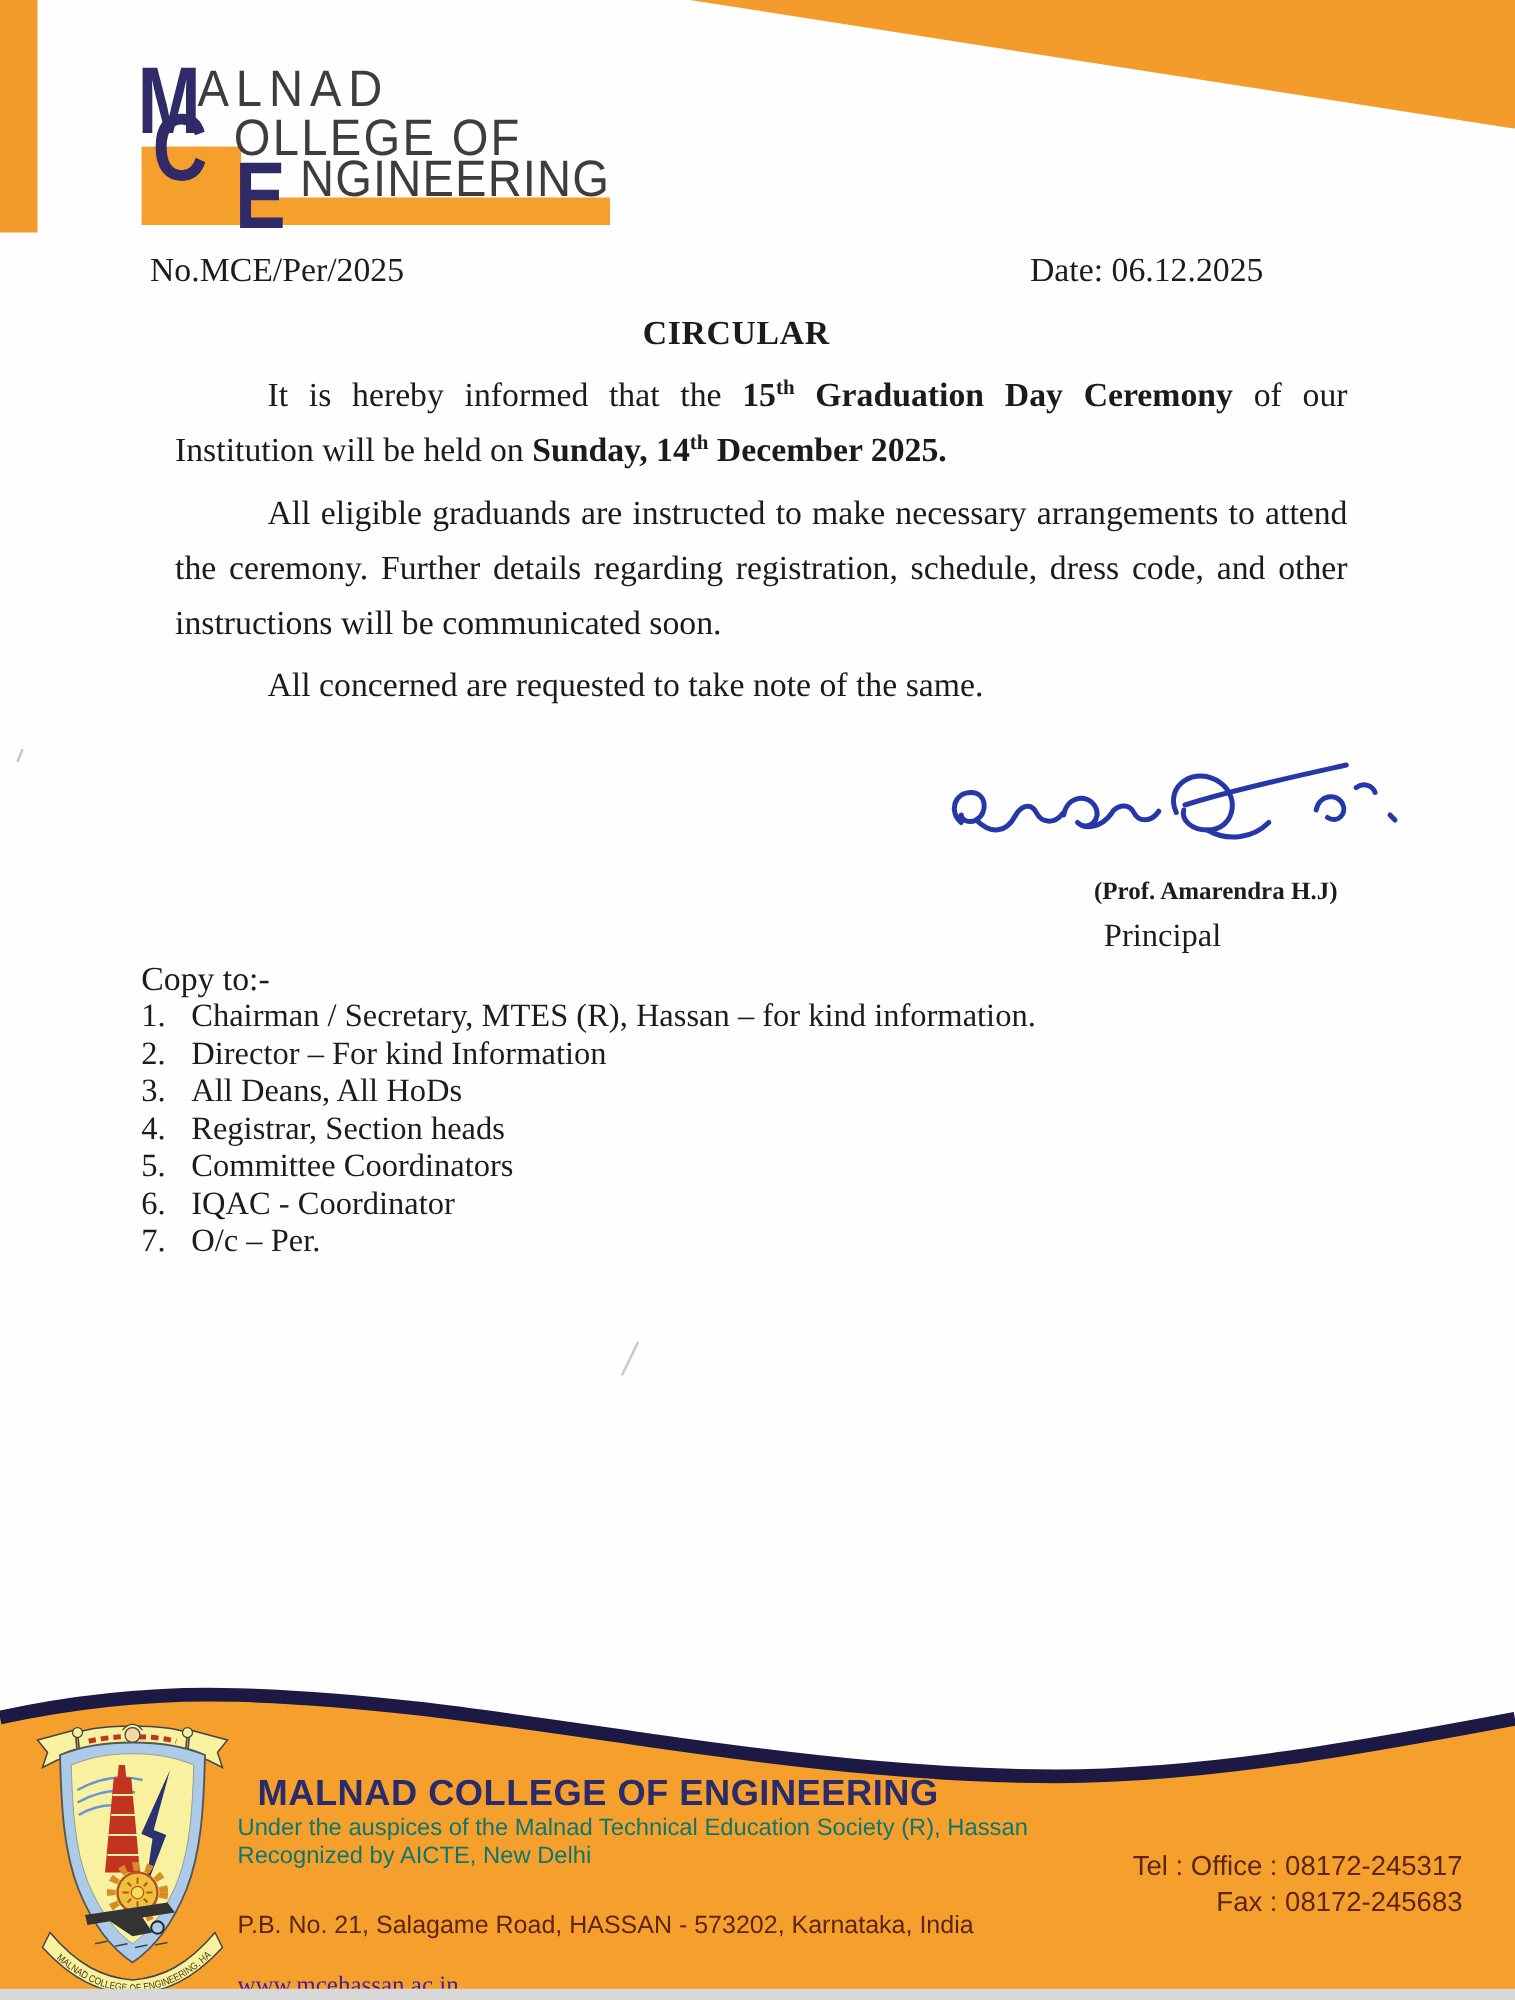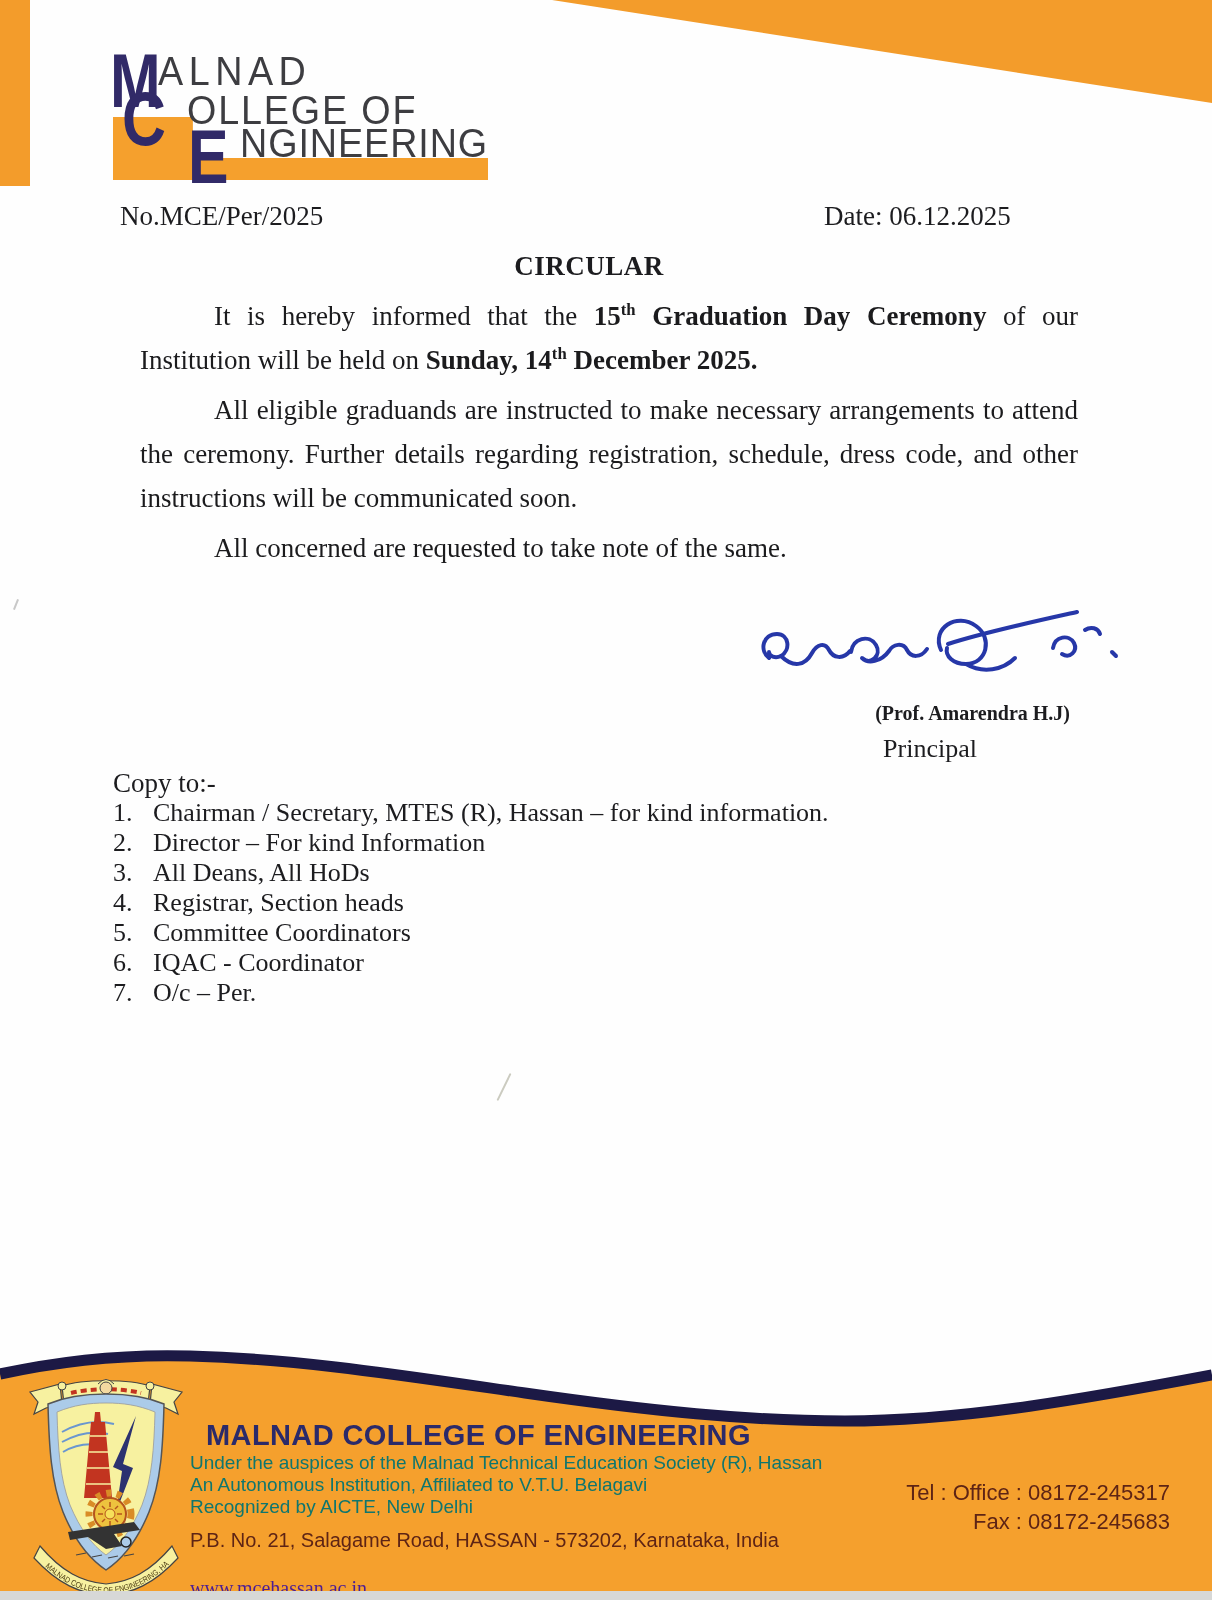--- a/index.html
+++ b/index.html
@@ -222,21 +222,20 @@
     <text font-family="Liberation Sans, sans-serif" font-size="8" fill="#4a3a10">
       <textPath href="#crestRibbonPath" startOffset="4" textLength="158" lengthAdjust="spacingAndGlyphs">MALNAD COLLEGE OF ENGINEERING, HASSAN</textPath>
     </text>
   </svg>
 
   <div class="abs f-title">MALNAD COLLEGE OF ENGINEERING</div>
   <div class="abs f-lines">
 
       <div>Under the auspices of the Malnad Technical Education Society (R), Hassan</div>
 
-      <div>An Autonomous Institution,  Affiliated to V.T.U. Belagavi</div>
 
       <div>Recognized by AICTE, New Delhi</div>
     </div>
   <div class="abs f-addr">P.B. No. 21,  Salagame Road, HASSAN - 573202, Karnataka, India</div>
   <div class="abs f-web">www.mcehassan.ac.in</div>
   <div class="abs f-tel">
     <div>Tel : Office : 08172-245317</div>
     <div>Fax : 08172-245683</div>
   </div>
 

